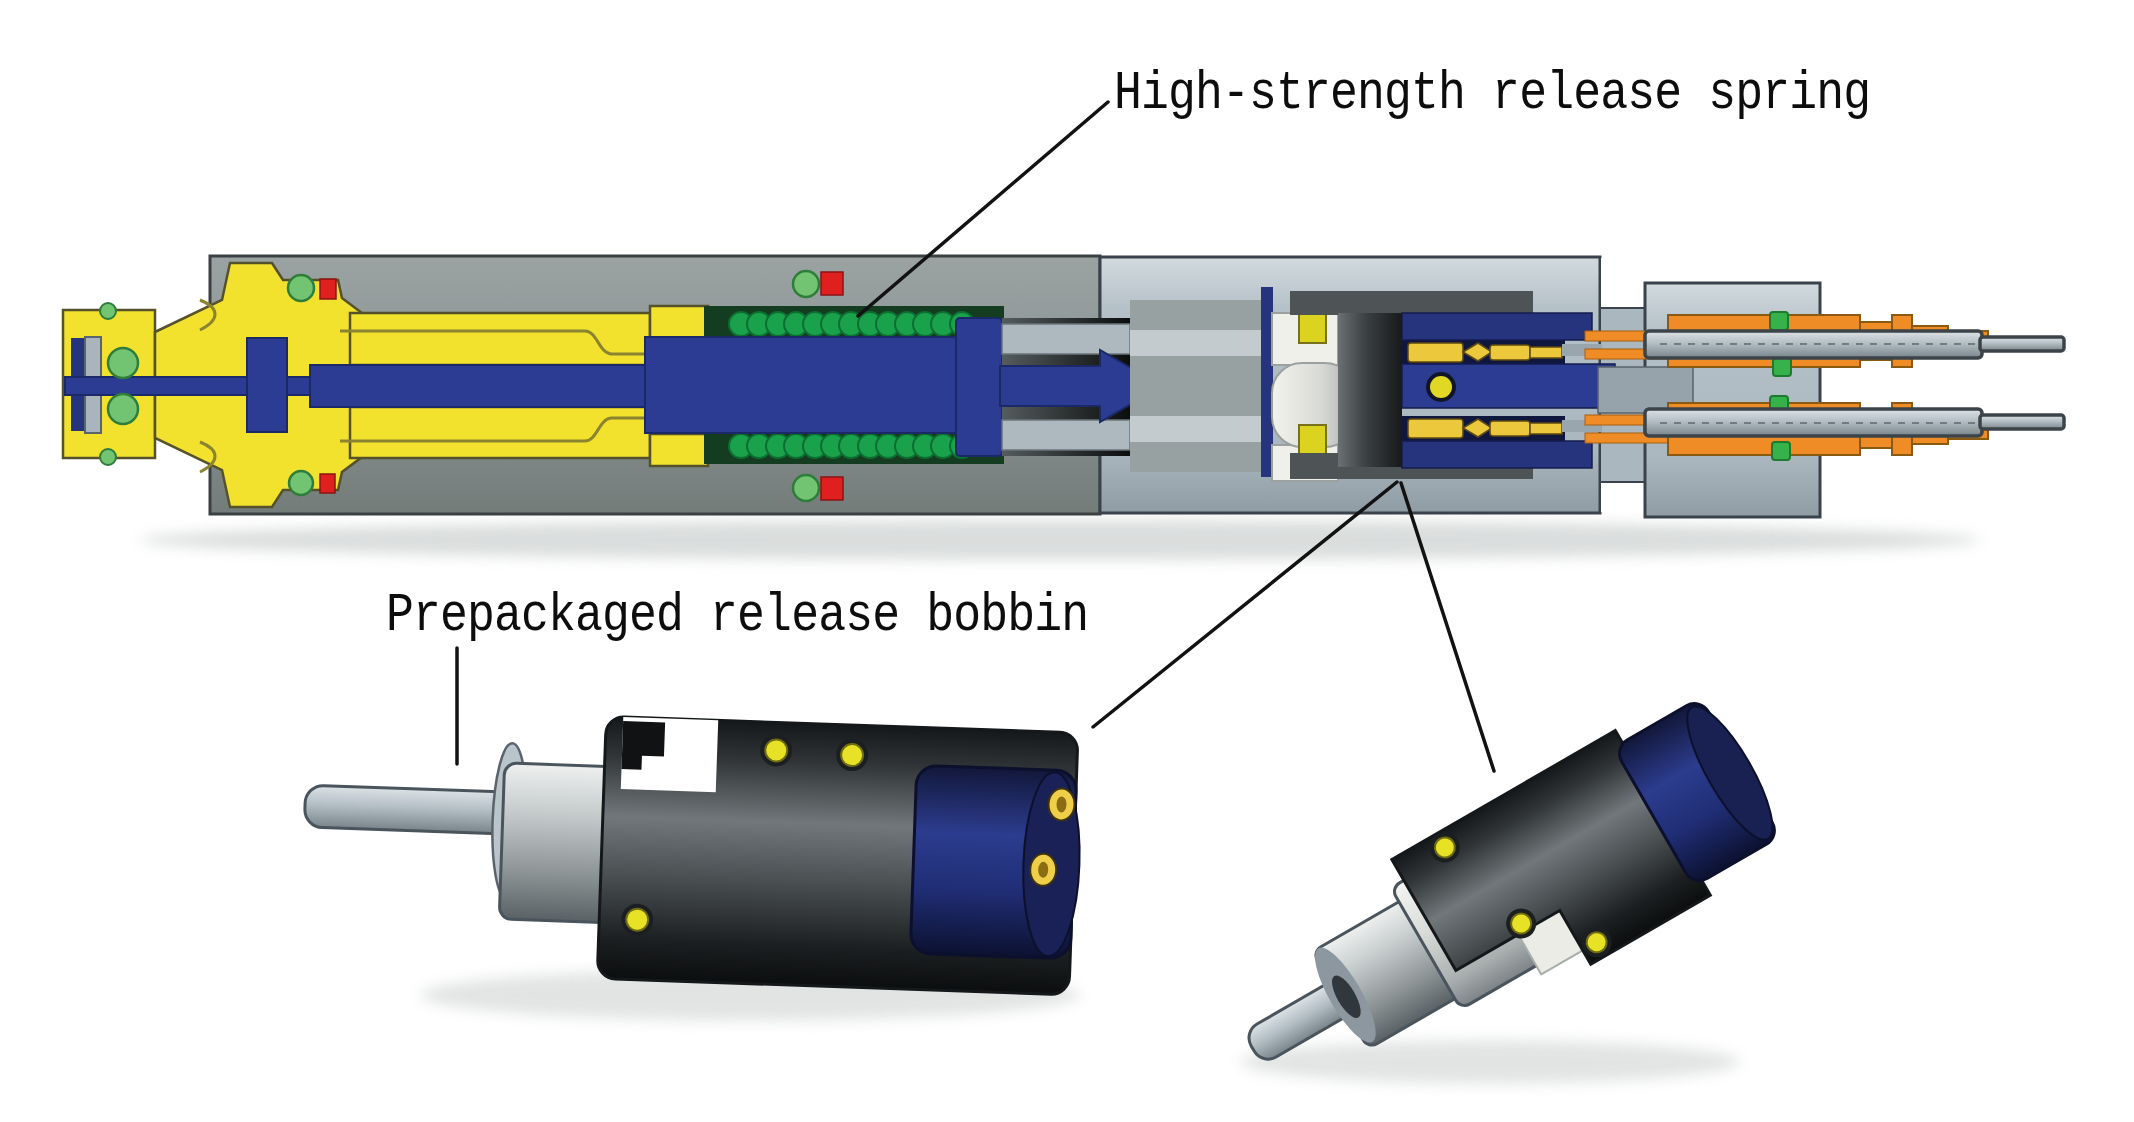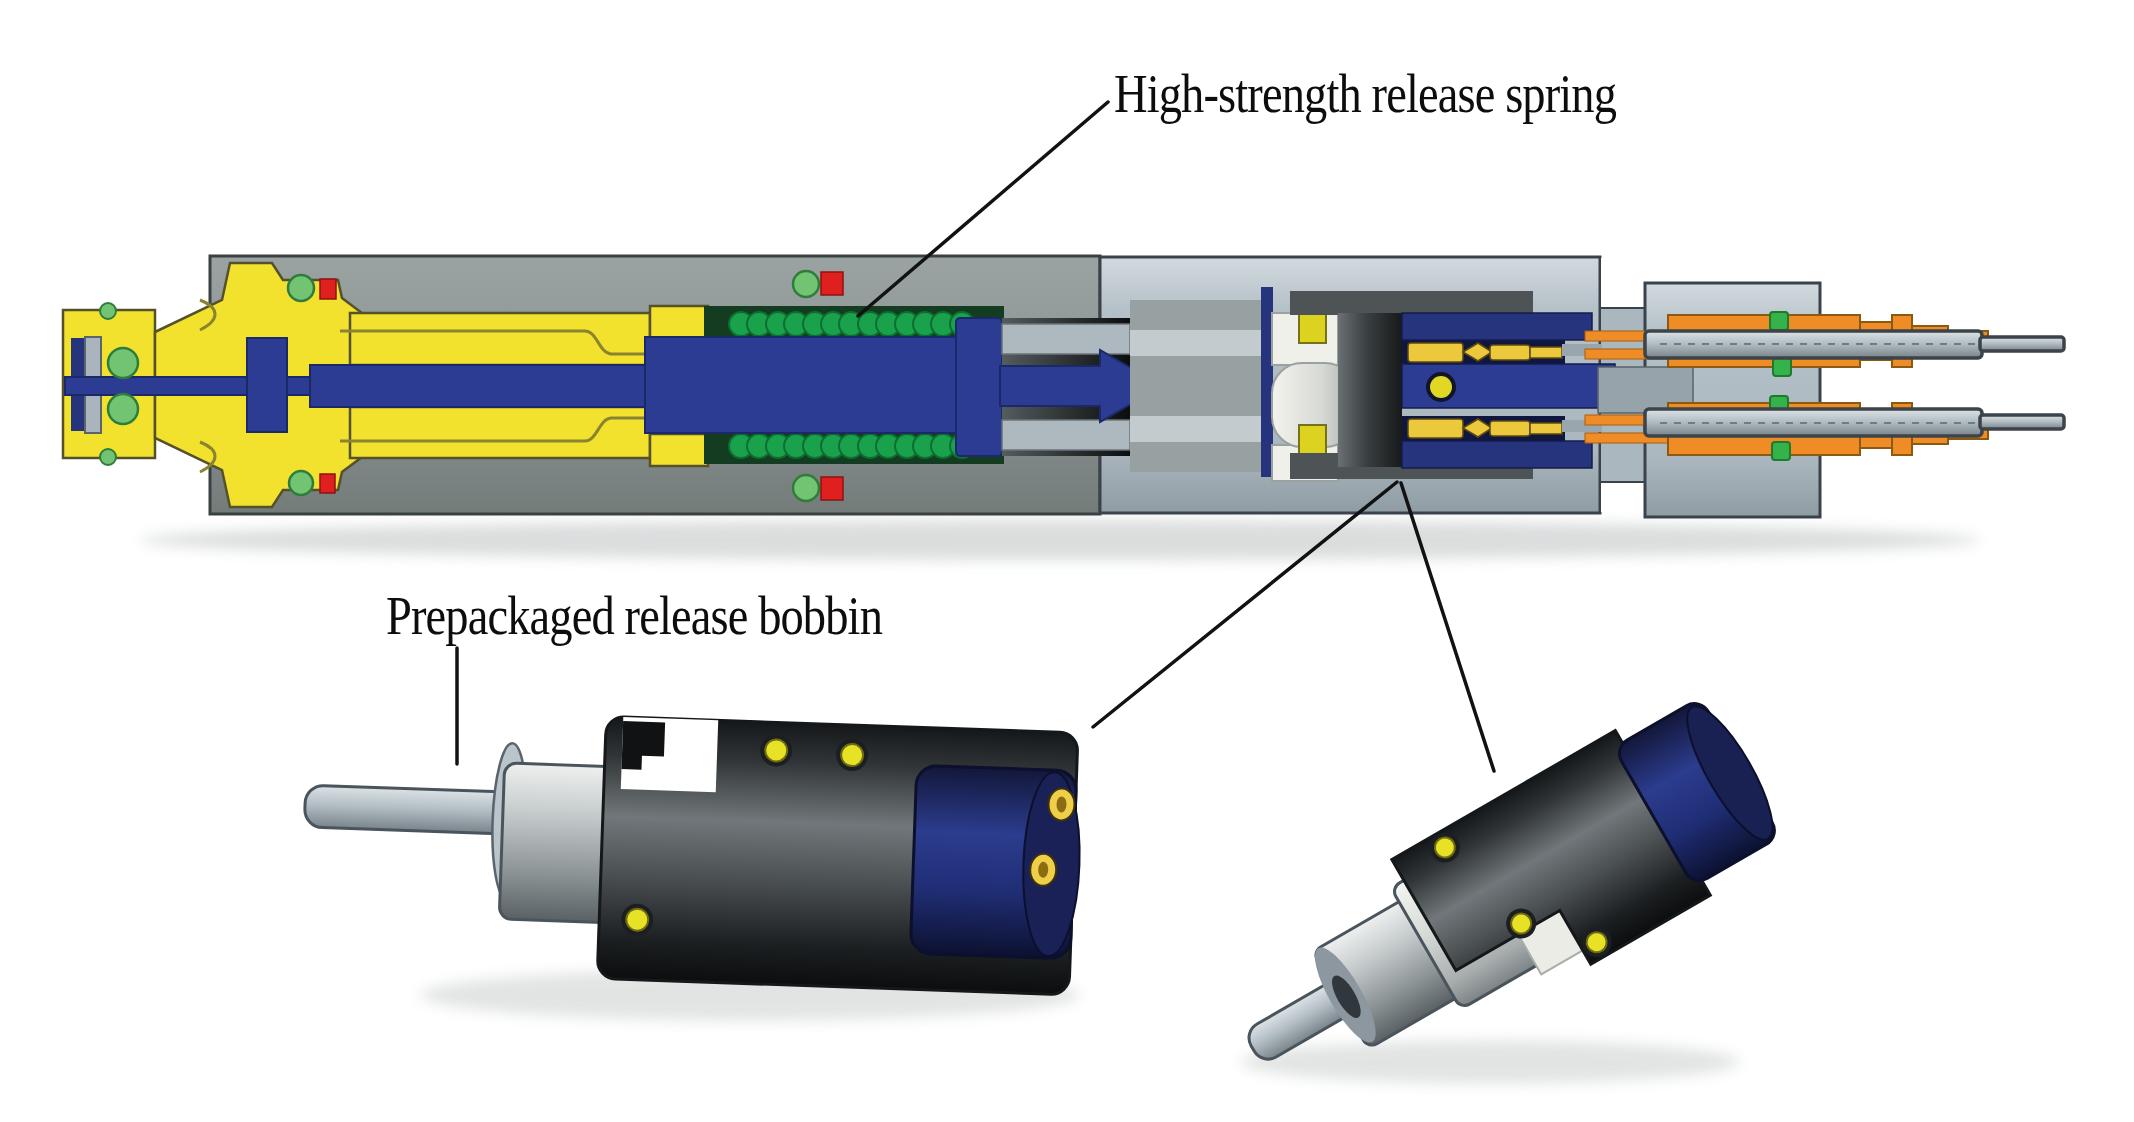--- a/index.html
+++ b/index.html
@@ -1,20 +1,20 @@
 <!DOCTYPE html>
 <html><head>
 <meta charset="utf-8">
 <style>
   html,body{margin:0;padding:0;background:#ffffff;}
   .stage{
     position:relative;
     width:2134px;height:1122px;
     background:#ffffff;
-    font-family:Liberation Serif, serif;
+    font-family:Liberation Mono, monospace;
     overflow:hidden;
     text-align:right;
   }
   .stage svg{position:absolute;left:0;top:0;}
   .diagram-label{
     position:absolute;
     font-size:54px;
     line-height:1.05;
     color:#0d0d0d;
     white-space:nowrap;

